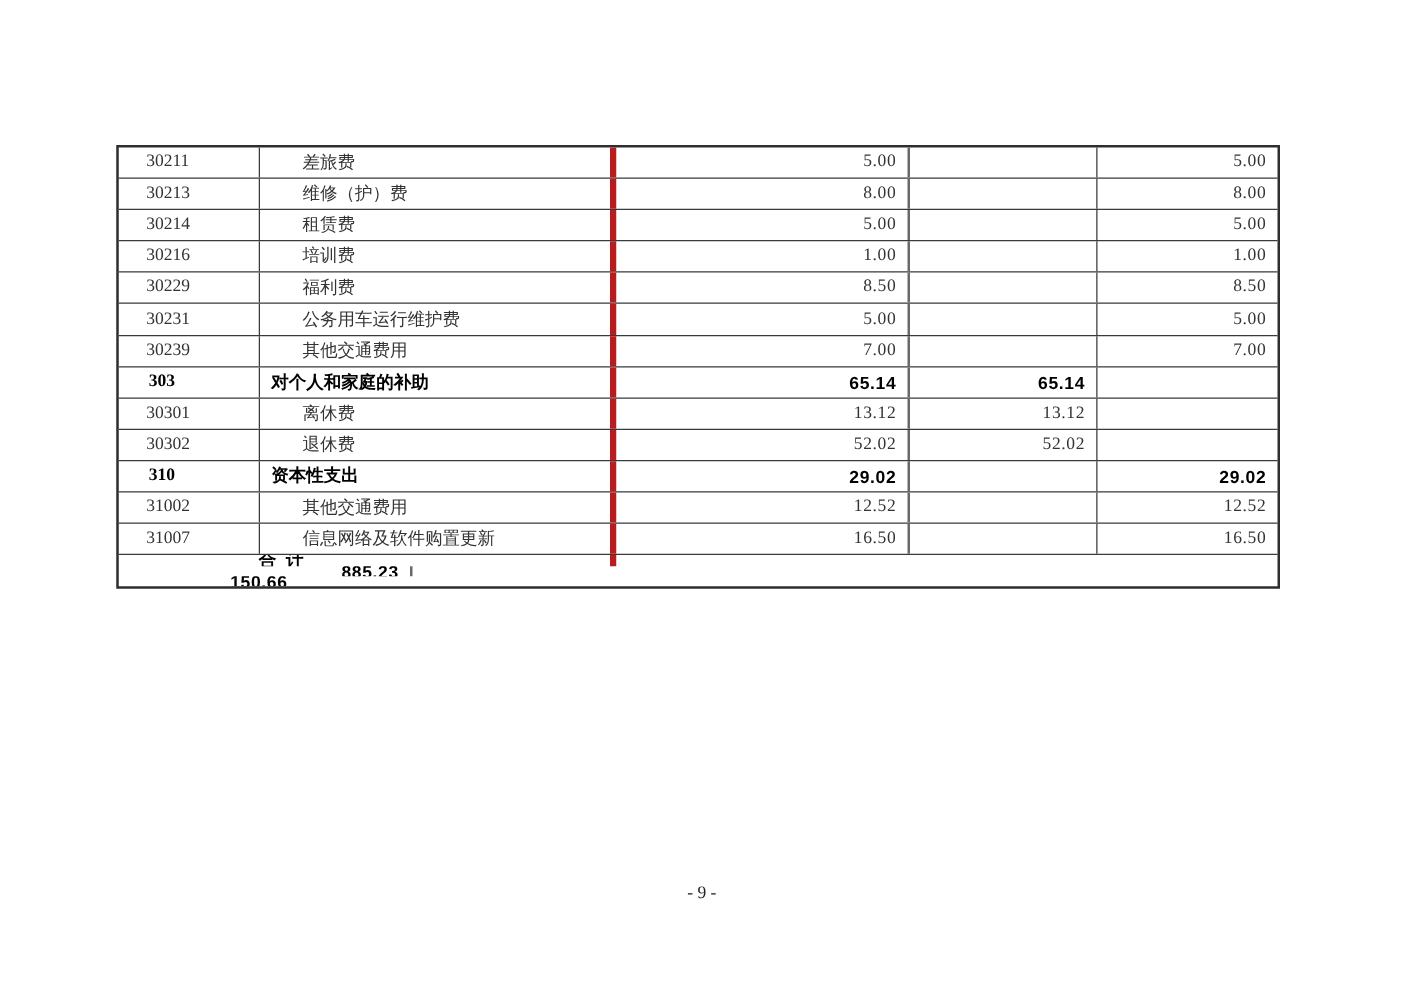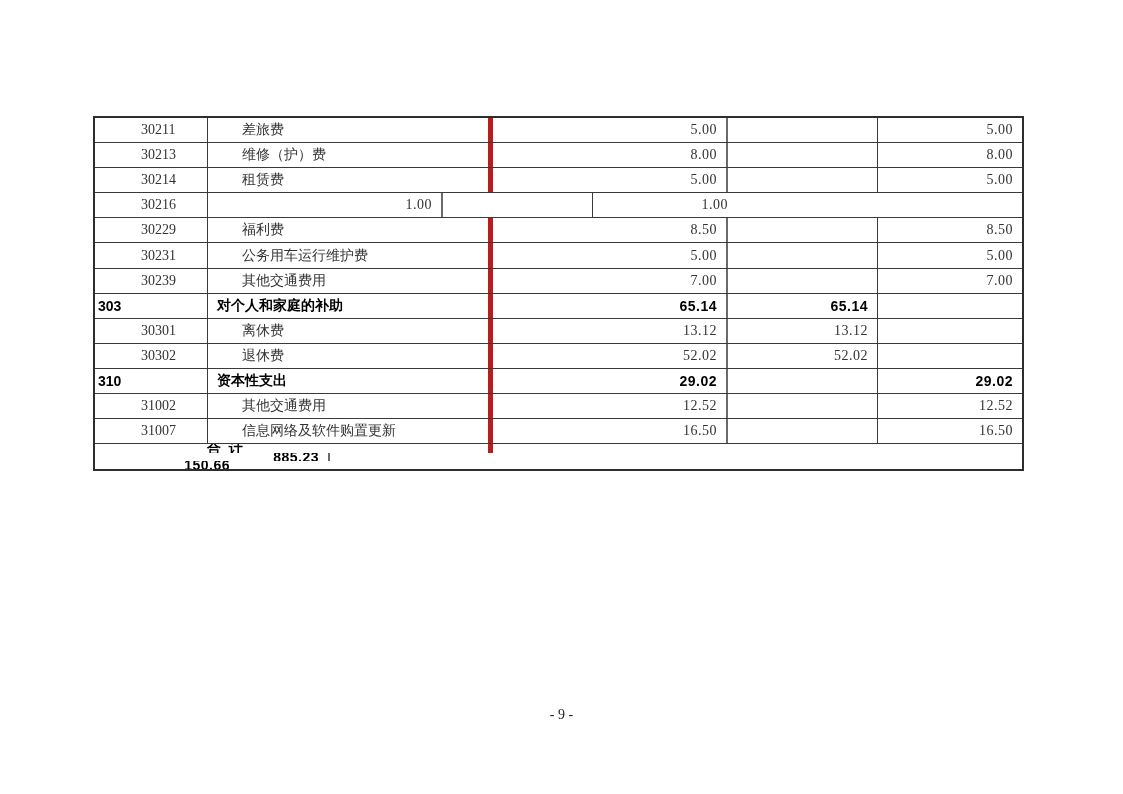--- a/index.html
+++ b/index.html
@@ -37,21 +37,21 @@
   }
   .cell {
     box-sizing: border-box;
     display: flex;
     align-items: center;
     overflow: hidden;
     white-space: pre;
   }
   .cell-code {
     width: 113px;
-    padding-left: 46px;
+    padding-left: 22px;
     border-right: 1px solid #3a3a3a;
   }
   .cell-name {
     width: 285px;
     padding-left: 34px;
     border-right: 5px solid #b91c1c;
   }
   .cell-c1 {
     width: 235px;
     justify-content: flex-end;
@@ -71,21 +71,22 @@
     justify-content: flex-end;
     padding-right: 9px;
     letter-spacing: 0.5px;
   }
   .bold-row {
     font-weight: bold;
     color: #000000;
     font-family: "Liberation Sans", sans-serif;
   }
   .bold-row .cell-code {
-    padding-left: 3px;
+    padding-left: 24px;
+    font-family: Liberation Serif, serif;
   }
   .bold-row .cell-name {
     padding-left: 9px;
   }
   .merged-row .cell-name {
     width: 398px;
     padding-left: 112px;
   }
   .page-number {
     position: absolute;
@@ -119,20 +120,21 @@
   </div>
       <div class="row">
     <div class="cell cell-code">30214</div>
     <div class="cell cell-name">租赁费</div>
     <div class="cell cell-c1">5.00</div>
     <div class="cell cell-c2"></div>
     <div class="cell cell-c3">5.00</div>
   </div>
       <div class="row">
     <div class="cell cell-code">30216</div>
+    <div class="cell cell-name">培训费</div>
     <div class="cell cell-c1">1.00</div>
     <div class="cell cell-c2"></div>
     <div class="cell cell-c3">1.00</div>
   </div>
       <div class="row">
     <div class="cell cell-code">30229</div>
     <div class="cell cell-name">福利费</div>
     <div class="cell cell-c1">8.50</div>
     <div class="cell cell-c2"></div>
     <div class="cell cell-c3">8.50</div>

